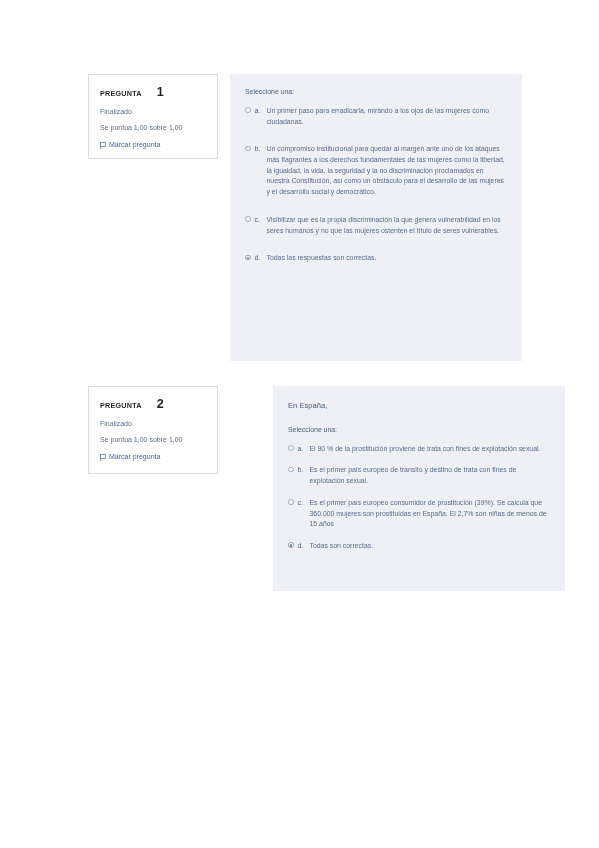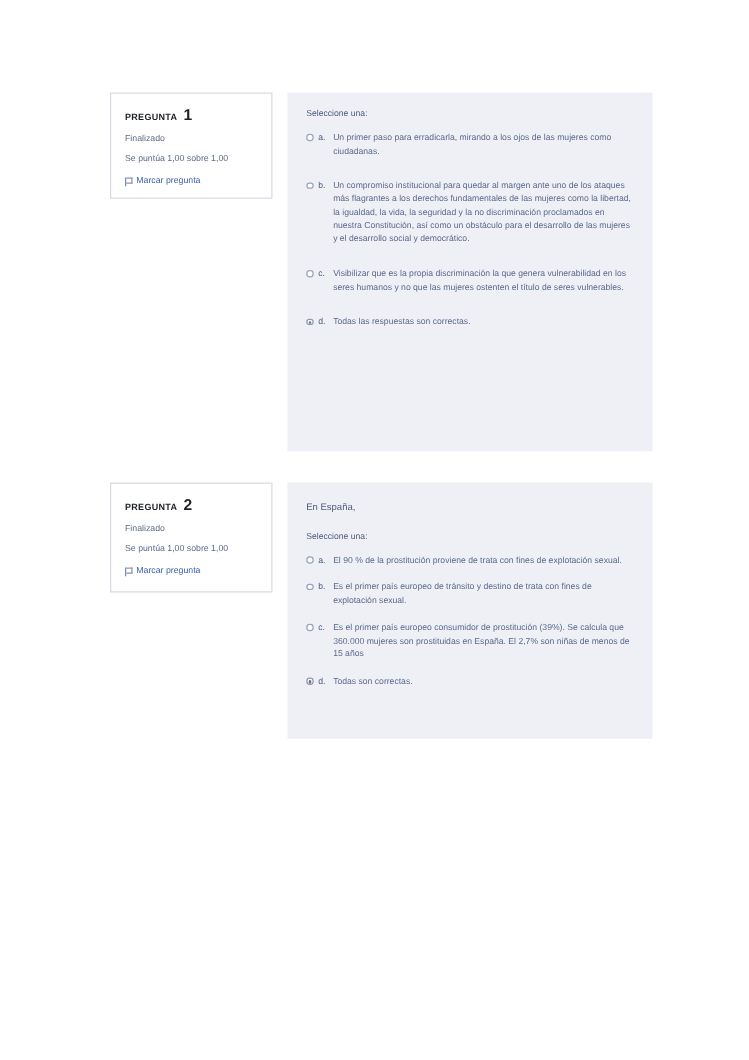--- a/index.html
+++ b/index.html
@@ -38,21 +38,21 @@
     border: 1px solid #d7dbe3;
     padding: 11px 11px 13px 11px;
     margin-right: 12px;
   }
   .info-card.tall-1 { height: 85px; }
   .info-card.tall-2 { height: 88px; }
 
   .q-head {
     display: flex;
     align-items: baseline;
-    gap: 5px;
+    gap: 15px;
     margin: 0 0 9px 0;
   }
   .q-head .q-word {
     font-size: 7.2px;
     letter-spacing: 0.25px;
     font-weight: bold;
     color: #1d2125;
     text-transform: uppercase;
   }
   .q-head .q-num {
@@ -106,21 +106,21 @@
     background: transparent;
   }
 
   
   .content-panel {
     box-sizing: border-box;
     background: #eef0f6;
     padding: 14px 16px 14px 15px;
   }
   #panel-1 { width: 292px; height: 287px; }
-  #panel-2 { width: 292px; height: 205px; }
+  #panel-2 { width: 292px; height: 205px; margin-left: 43px; }
 
   .q-text {
     font-size: 7.6px;
     line-height: 1.55;
     color: #4a5c7e;
     margin: 0 0 14px 0;
   }
   .q-prompt {
     font-size: 6.9px;
     color: #4a5c7e;

